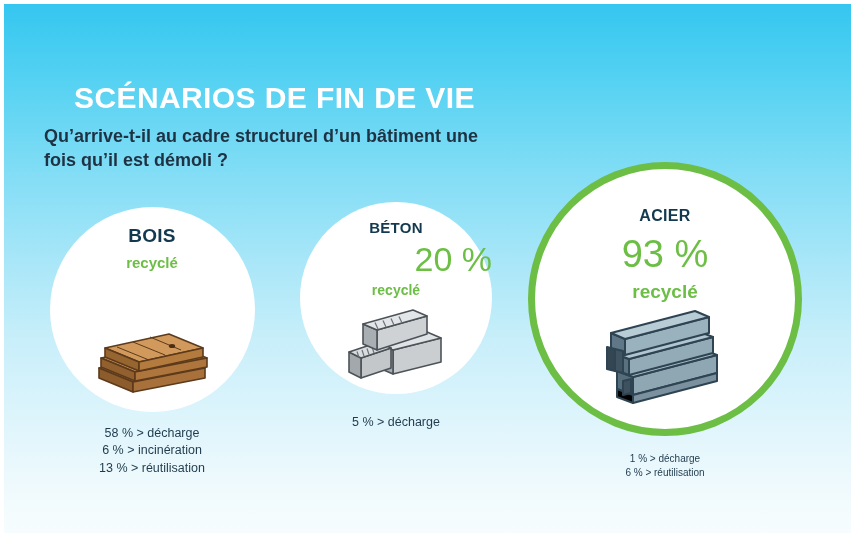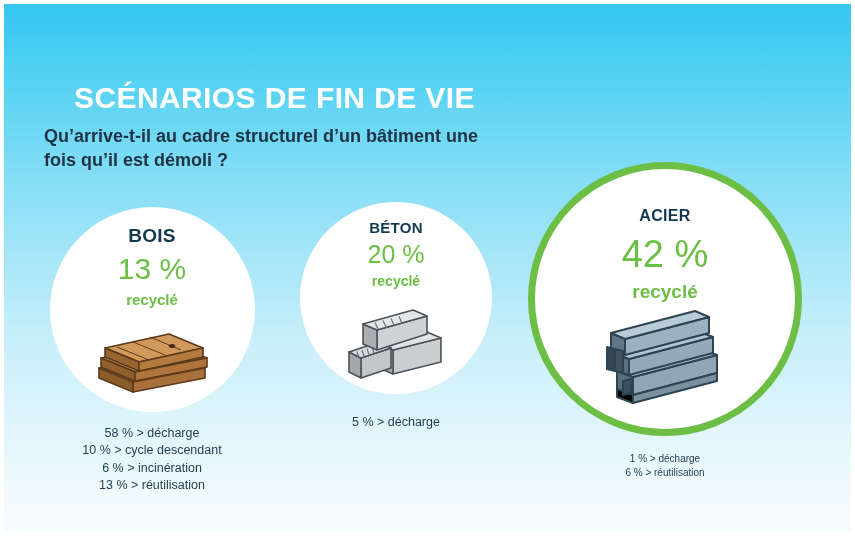--- a/index.html
+++ b/index.html
@@ -86,21 +86,21 @@
   #col-bois .circle{width:205px;height:205px;}
   #col-bois .c-label{font-size:19px;padding-top:18px;}
   #col-bois .c-pct{font-size:30px;padding-top:7px;}
   #col-bois .c-rec{font-size:15px;padding-top:8px;}
   #col-bois .icon-wrap{position:absolute;left:0;right:0;bottom:18px;}
   #col-bois .stats{margin-top:13px;}
 
   #col-beton{left:293px;top:198px;width:198px;}
   #col-beton .circle{width:192px;height:192px;}
   #col-beton .c-label{font-size:15px;padding-top:17px;}
-  #col-beton .c-pct{font-size:25px;padding-top:6px;}
+  #col-beton .c-pct{font-size:34px;padding-top:6px;text-align:right;}
   #col-beton .c-rec{font-size:14px;padding-top:7px;}
   #col-beton .icon-wrap{position:absolute;left:0;right:0;bottom:12px;}
   #col-beton .stats{margin-top:20px;}
 
   #col-acier{left:524px;top:158px;width:274px;}
   #col-acier .circle{width:274px;height:274px;}
   #col-acier .c-label{font-size:16px;padding-top:38px;}
   #col-acier .c-pct{font-size:38px;padding-top:10px;}
   #col-acier .c-rec{font-size:19px;padding-top:9px;}
   #col-acier .icon-wrap{position:absolute;left:0;right:0;bottom:22px;}
@@ -114,21 +114,20 @@
 <div id="stage">
 
   <div id="header">
     <div id="title">SCÉNARIOS DE FIN DE VIE</div>
     <div id="subtitle">Qu’arrive-t-il au cadre structurel d’un bâtiment une fois qu’il est démoli ?</div>
   </div>
 
   <div class="col" id="col-bois">
     <div class="circle">
       <div class="c-label">BOIS</div>
-      <div class="c-pct">13 %</div>
       <div class="c-rec">recyclé</div>
       <div class="icon-wrap">
         <svg width="118" height="74" viewBox="0 0 118 74">
           <g stroke="#5c3a1b" stroke-width="1.6" stroke-linejoin="round">
 
             <polygon points="6,48 40,62 112,48 78,34" fill="#c08a4e"></polygon>
             <polygon points="6,48 6,58 40,72 40,62" fill="#8c5c2c"></polygon>
             <polygon points="40,62 40,72 112,58 112,48" fill="#a8703a"></polygon>
 
             <polygon points="8,38 42,52 114,38 80,24" fill="#c89255"></polygon>
@@ -142,21 +141,20 @@
             <line x1="24" y1="27" x2="56" y2="40" stroke-width="1"></line>
             <line x1="40" y1="22" x2="72" y2="35" stroke-width="1"></line>
             <line x1="57" y1="17" x2="88" y2="30" stroke-width="1"></line>
           </g>
           <ellipse cx="79" cy="26" rx="3.2" ry="2" fill="#4a2d12"></ellipse>
         </svg>
       </div>
     </div>
     <div class="stats">
       <div>58 % &gt; décharge</div>
-      <div>10 % &gt; cycle descendant</div>
       <div>6 % &gt; incinération</div>
       <div>13 % &gt; réutilisation</div>
     </div>
   </div>
 
   <div class="col" id="col-beton">
     <div class="circle">
       <div class="c-label">BÉTON</div>
       <div class="c-pct">20 %</div>
       <div class="c-rec">recyclé</div>
@@ -192,21 +190,21 @@
       </div>
     </div>
     <div class="stats">
       <div>5 % &gt; décharge</div>
     </div>
   </div>
 
   <div class="col" id="col-acier">
     <div class="circle ringed">
       <div class="c-label">ACIER</div>
-      <div class="c-pct">42 %</div>
+      <div class="c-pct">93 %</div>
       <div class="c-rec">recyclé</div>
       <div class="icon-wrap">
         <svg width="132" height="104" viewBox="0 0 132 104">
           <g stroke="#2e4452" stroke-width="2" stroke-linejoin="round">
 
             <polygon points="34,74 34,92 118,70 118,52" fill="#8fa6b3"></polygon>
             <polygon points="18,68 34,74 34,92 18,86" fill="#566d7b"></polygon>
             <polygon points="18,68 34,74 118,52 102,46" fill="#aec2cd"></polygon>
             <polygon points="18,86 34,92 34,100 18,94" fill="#45596６"></polygon>
             <polygon points="34,92 34,100 118,78 118,70" fill="#7b919f"></polygon>

